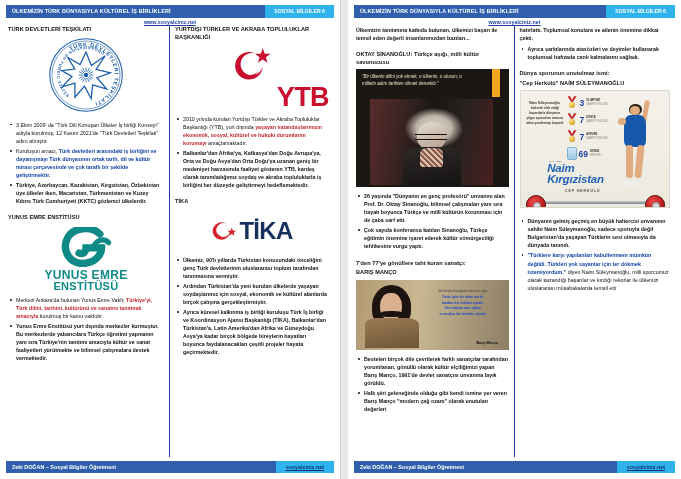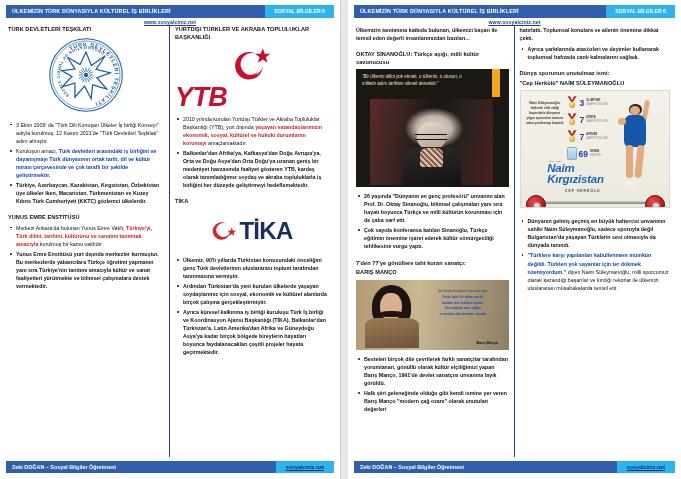--- a/index.html
+++ b/index.html
@@ -157,21 +157,21 @@
   
   .tdt { width: 74px; height: 74px; display: inline-block; }
 
   
   .yee-wrap { text-align: center; margin: 5px 0 4px; }
   .yee-mark { width: 52px; height: 40px; display: block; margin: 0 auto 2px; }
   .yee-t1 { font-size: 12px; font-weight: bold; color: #0f8a86; letter-spacing: .3px; line-height: 1; }
   .yee-t2 { font-size: 11px; font-weight: bold; color: #0f8a86; letter-spacing: .3px; line-height: 1.05; }
 
   
-  .ytb-wrap { text-align: left; margin: 4px 0 5px; font-style: italic; }
+  .ytb-wrap { text-align: right; margin: 4px 0 5px; }
   .ytb-mark { width: 46px; height: 40px; display: block; margin: 0 auto 0; }
   .ytb-t { font-size: 27px; font-weight: bold; color: #c8102e; letter-spacing: -.6px; line-height: .92; }
 
   
   .tika-wrap { text-align: center; margin: 12px 0 8px; }
   .tika-row { display: inline-flex; align-items: center; gap: 2px; }
   .tika-t { font-size: 24px; font-weight: bold; color: #17305e; letter-spacing: -.7px; line-height: .9; }
 
   
   .photo {
@@ -426,20 +426,28 @@
         </div>
 
         <ul class="bl">
             <li><span>3 Ekim 2009' da "Türk Dili Konuşan Ülkeler İş birliği Konseyi" adıyla kurulmuş, 12 Kasım 2021'de "Türk Devletleri Teşkilatı" adını almıştır.</span></li>
             <li><span>Kuruluşun amacı, </span><span class="hl">Türk devletleri arasındaki iş birliğini ve dayanışmayı Türk dünyasının ortak tarih, dil ve kültür mirası çerçevesinde ve çok taraflı bir şekilde geliştirmektir.</span></li>
             <li><span class="b">Türkiye, Azerbaycan, Kazakistan, Kırgızistan, Özbekistan üye ülkeler iken, Macaristan, Türkmenistan ve Kuzey Kıbrıs Türk Cumhuriyeti (KKTC) gözlemci ülkelerdir.</span></li>
           </ul>
 
         <h3 class="sec mt">YUNUS EMRE ENSTİTÜSÜ</h3>
 
+        <div class="yee-wrap">
+          <svg class="yee-mark" viewBox="0 0 60 46">
+            <path d="M46,8 C36,-2 14,0 8,14 C2,28 12,42 26,42 C38,42 48,34 48,24 L30,24 C30,29 26,32 22,30" fill="none" stroke="#0f8a86" stroke-width="8.5" stroke-linecap="round"></path>
+            <path d="M40,20 C44,14 52,13 56,18" fill="none" stroke="#0f8a86" stroke-width="6" stroke-linecap="round"></path>
+          </svg>
+          <div class="yee-t1">YUNUS EMRE</div>
+          <div class="yee-t2">ENSTİTÜSÜ</div>
+        </div>
 
         <ul class="bl">
             <li><span>Merkezi Ankara'da bulunan Yunus Emre Vakfı; </span><span class="hl-red">Türkiye'yi, Türk dilini, tarihini, kültürünü ve sanatını tanıtmak amacıyla</span><span> kurulmuş bir kamu vakfıdır.</span></li>
             <li><span class="b">Yunus Emre Enstitüsü yurt dışında merkezler kurmuştur. Bu merkezlerde yabancılara Türkçe öğretimi yapmanın yanı sıra Türkiye'nin tanıtımı amacıyla kültür ve sanat faaliyetleri yürütmekte ve bilimsel çalışmalara destek vermektedir.</span></li>
           </ul>
       </div>
 
       <div class="col">
         <h3 class="sec">YURTDIŞI TÜRKLER VE AKRABA TOPLULUKLAR BAŞKANLIĞI</h3>
 

